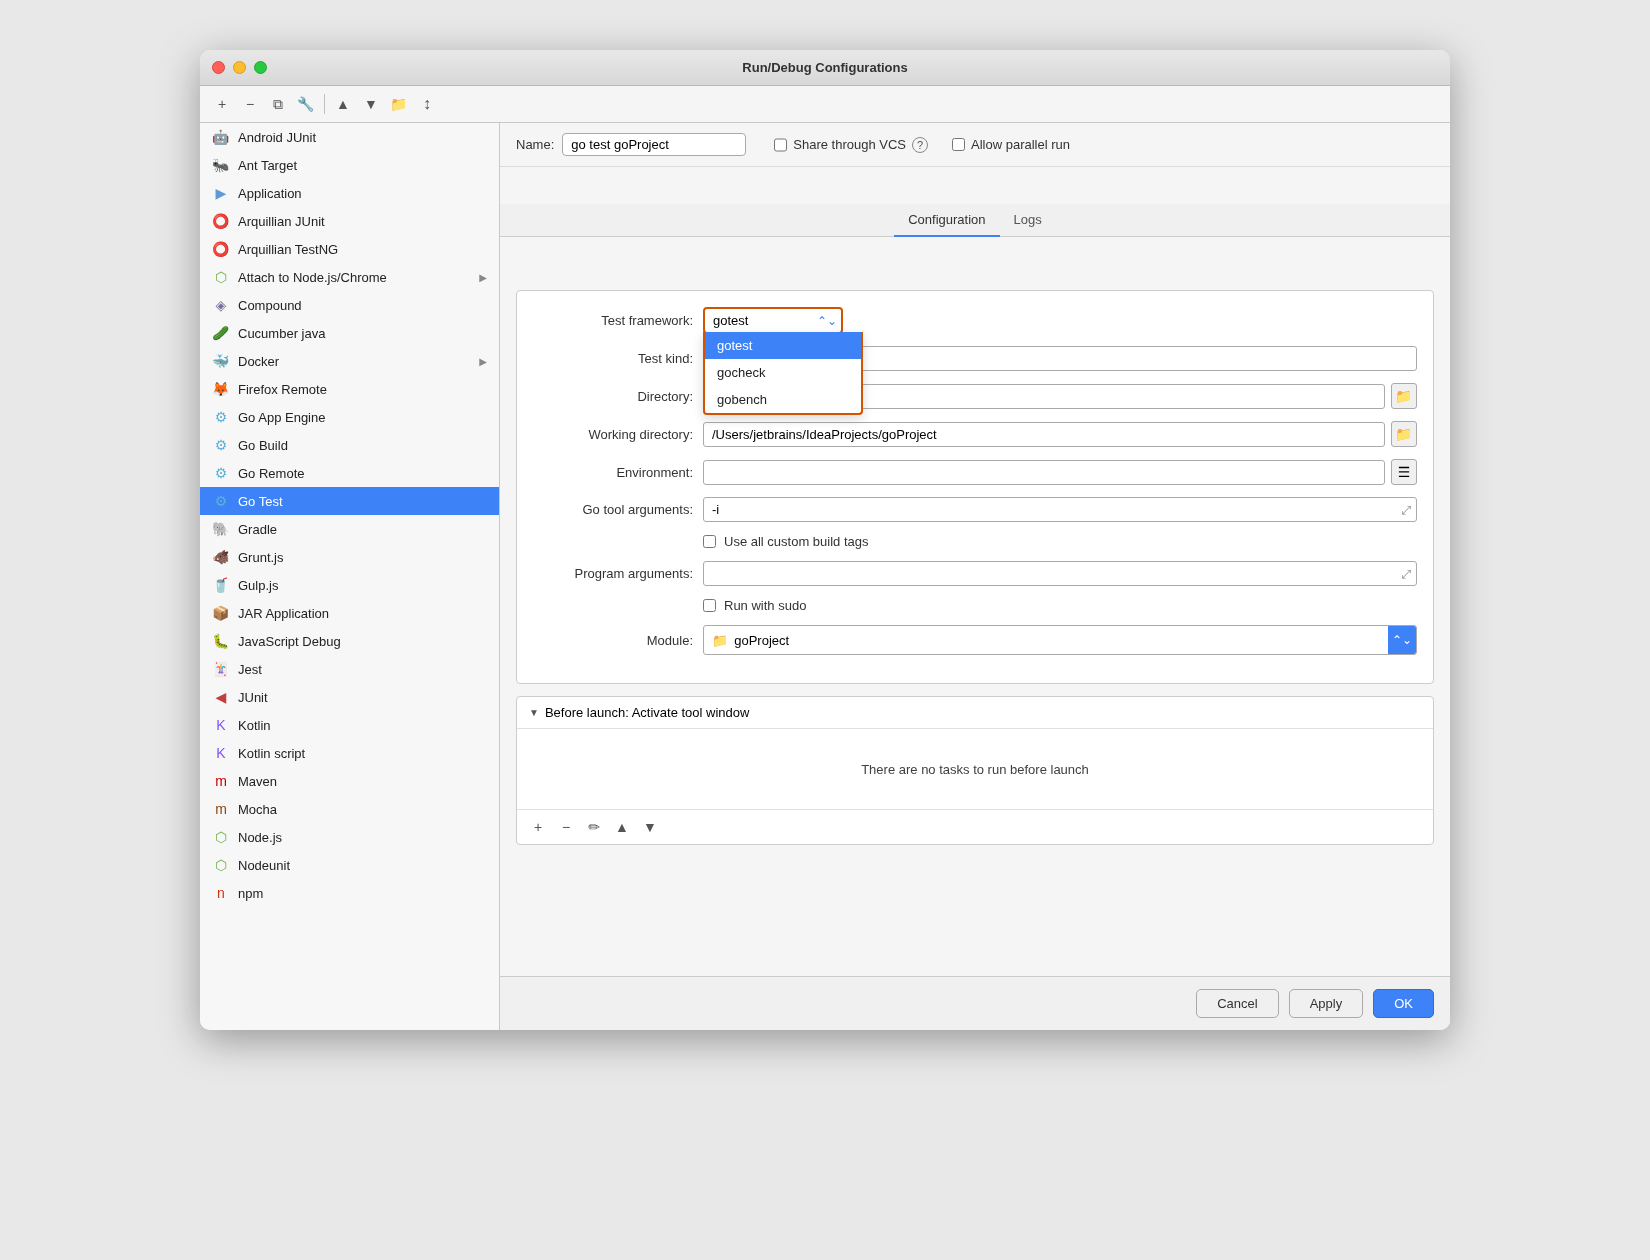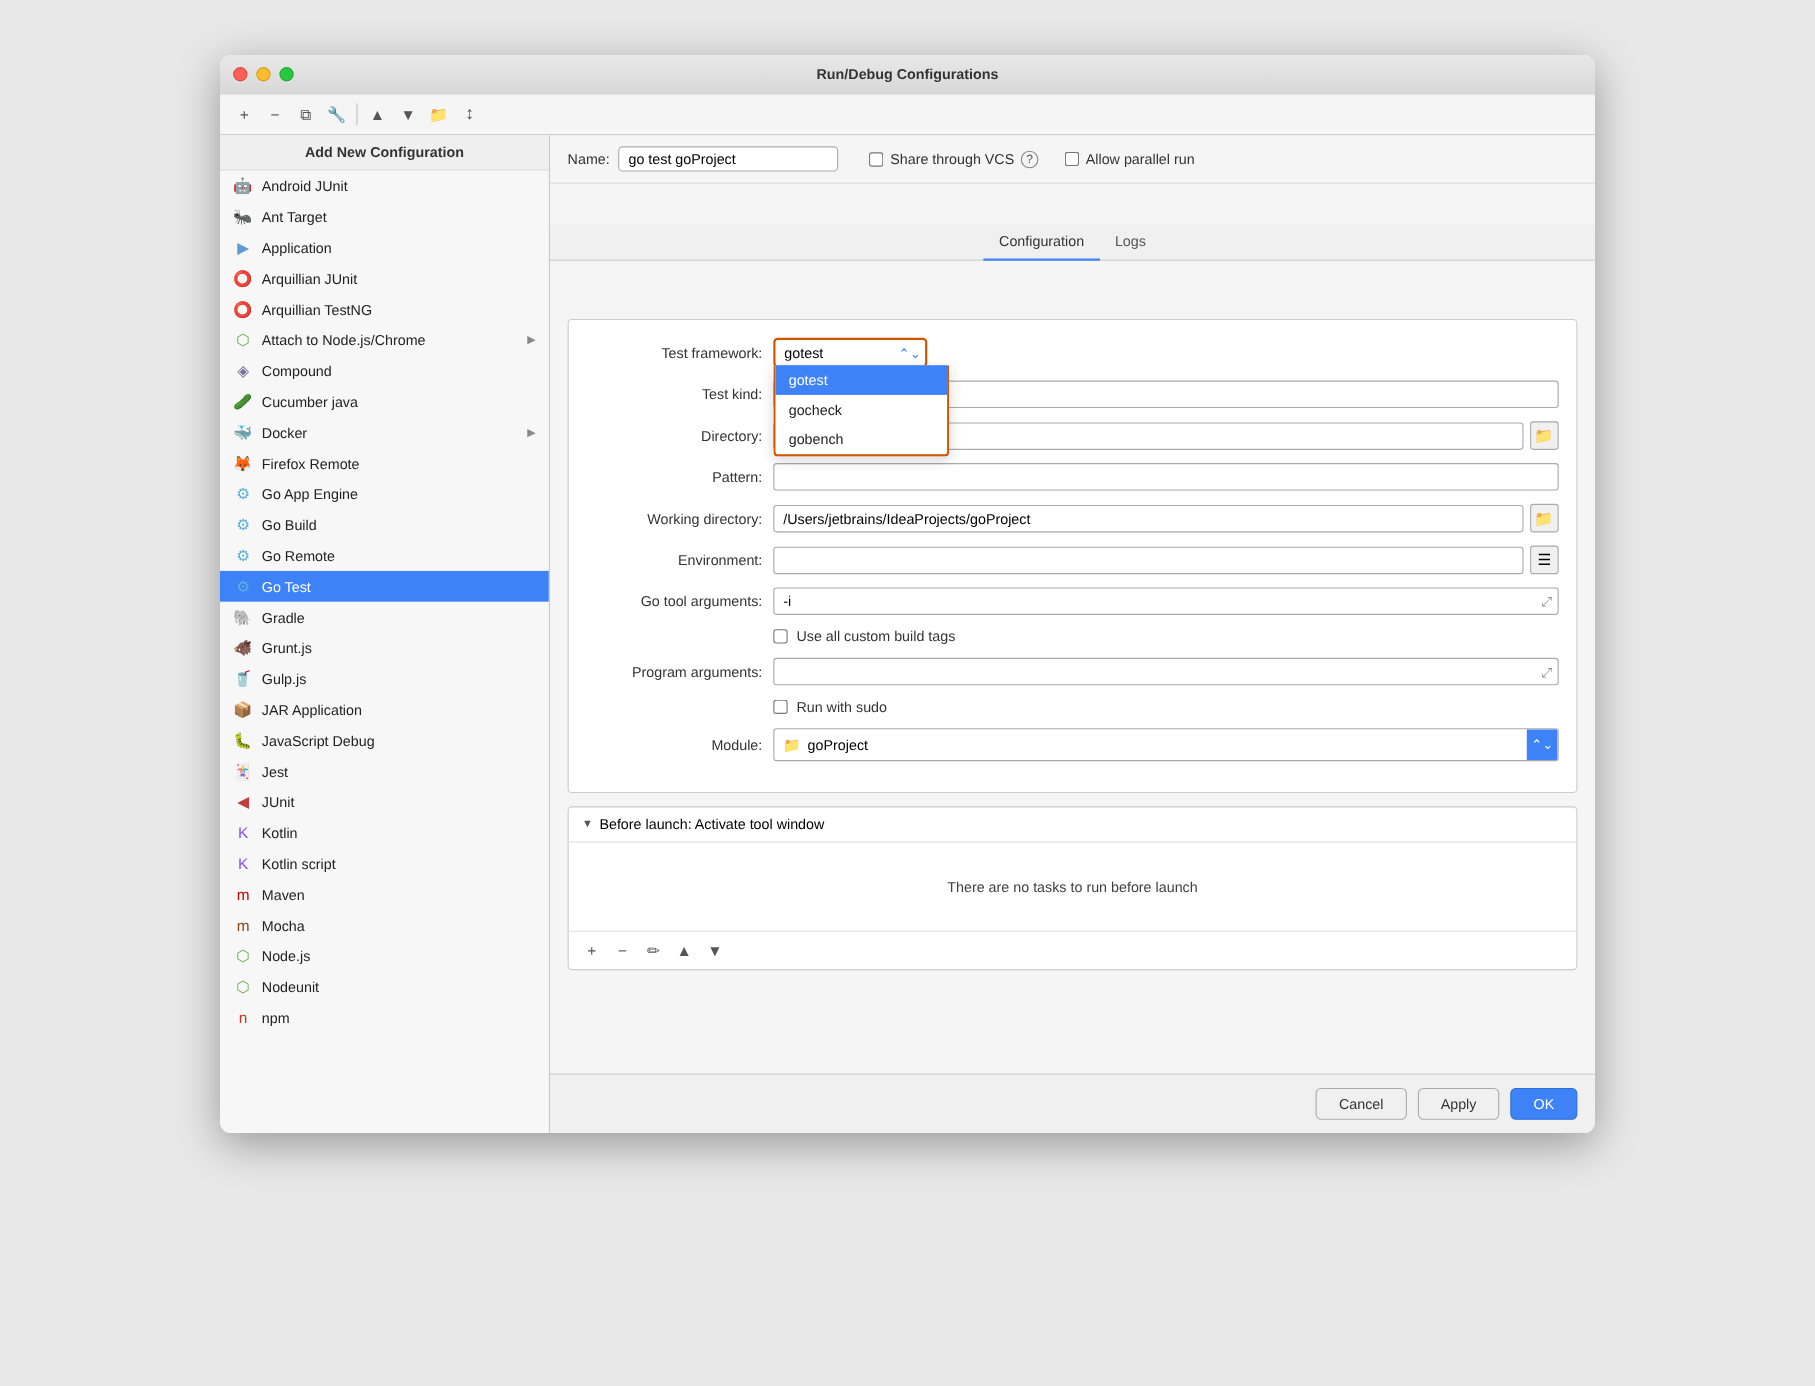--- a/index.html
+++ b/index.html
@@ -147,21 +147,21 @@
       gap: 8px;
       background: #f5f5f5;
       border-bottom: 1px solid #ddd;
     }
     .name-label { font-size: 13px; color: #333; }
     .name-input {
       border: 1px solid #aaa;
       border-radius: 4px;
       padding: 3px 8px;
       font-size: 13px;
-      width: 200px;
+      width: 184px;
       background: white;
       outline: none;
     }
     .share-vcs {
       display: flex;
       gap: 6px;
       margin-left: 20px;
       font-size: 13px;
       color: #333;
     }
@@ -487,21 +487,20 @@
       <span>📁</span>
     </button>
     <button class="toolbar-btn" title="Sort">
       <span style="font-size:16px;font-weight:bold;">↕</span>
     </button>
   </div>
 
   <div class="main-content">
 
     <div class="sidebar">
-      <div class="sidebar-header">Add New Configuration</div>
       <div class="sidebar-list">
 
       <div class="sidebar-item">
             <span class="icon icon-android">🤖</span>
             <span class="label">Android JUnit</span>
           </div>
           <div class="sidebar-item">
             <span class="icon icon-ant">🐜</span>
             <span class="label">Ant Target</span>
           </div>
@@ -666,26 +665,20 @@
           </div>
 
           <div class="field-row">
             <span class="field-label">Directory:</span>
             <div class="field-control">
               <input class="text-input" type="text" value="s/IdeaProjects/goProject" style="">
               <button class="dir-btn">📁</button>
             </div>
           </div>
 
-          <div class="field-row">
-            <span class="field-label">Pattern:</span>
-            <div class="field-control">
-              <input class="text-input" type="text" value="" style="">
-            </div>
-          </div>
 
           <div class="field-row">
             <span class="field-label">Working directory:</span>
             <div class="field-control">
               <input class="text-input" type="text" value="/Users/jetbrains/IdeaProjects/goProject" style="">
               <button class="dir-btn">📁</button>
             </div>
           </div>
 
           <div class="field-row">

